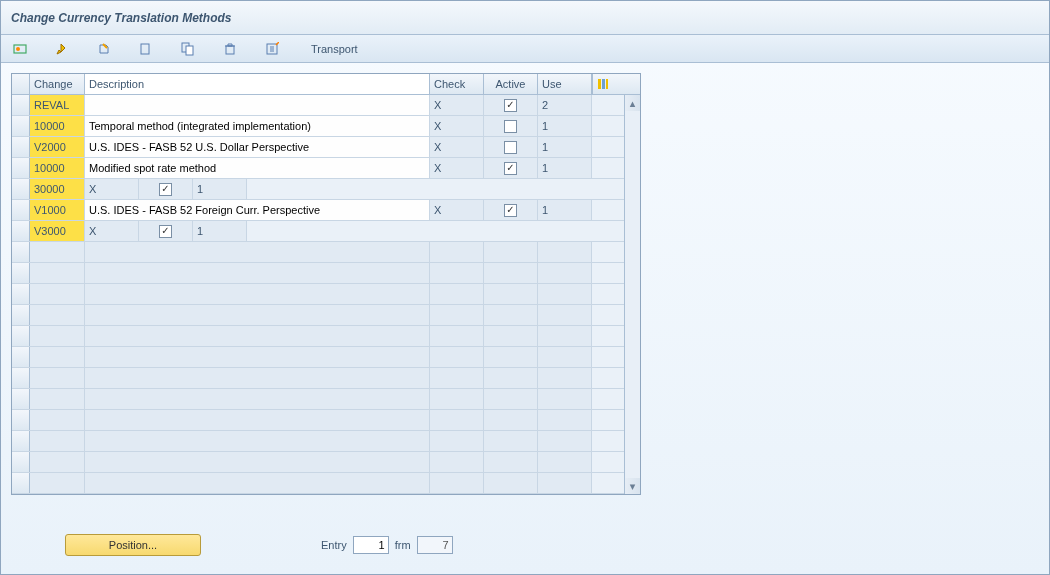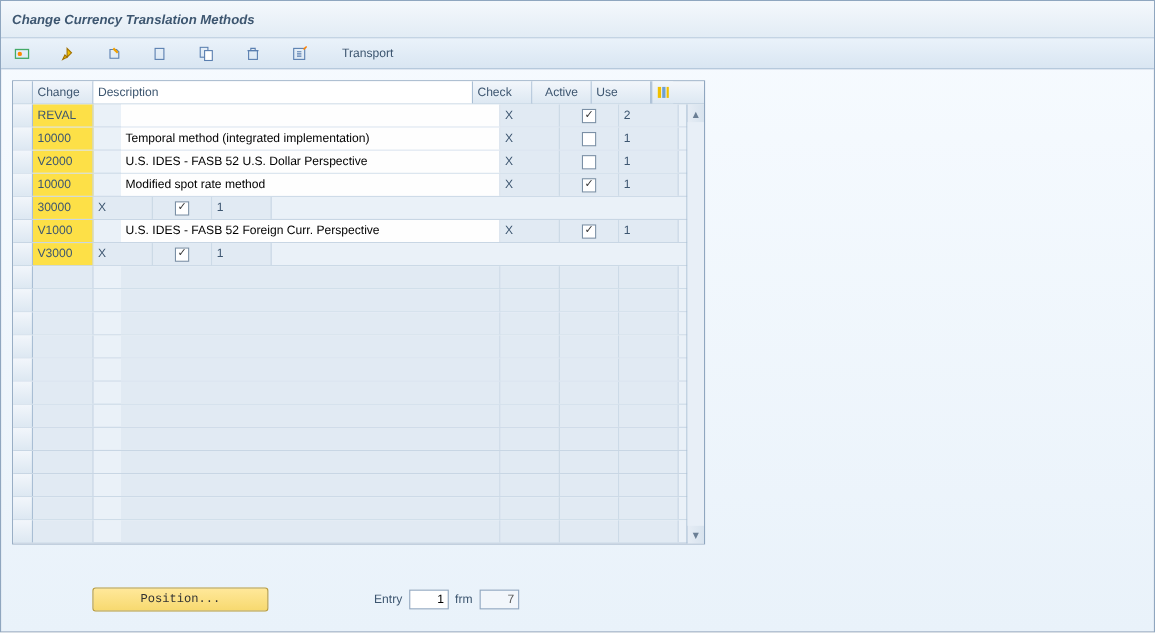--- a/index.html
+++ b/index.html
@@ -98,21 +98,21 @@
   }
   .sel-col { width: 18px; background: linear-gradient(#f2f6fb,#dde8f2); border-right:1px solid #a9bed4; cursor:pointer;}
   .c-method { width: 55px; }
   .c-desc { width: 345px; background:#fff; }
   .c-check { width: 54px; }
   .c-active { width: 54px; justify-content:center; }
   .c-use { width: 54px; }
   .conf-col { width: 20px; background: linear-gradient(#f2f6fb,#dde8f2); border-left:1px solid #a9bed4; display:flex; align-items:center; justify-content:center; cursor:pointer;}
   .grid-row { border-bottom: 1px solid #c8d6e4; background:#eaf1f8; position:relative;}
   .grid-row .c-method { color:#3d5670; background:#fde047;}
-  .grid-row .c-desc { background:#fefefe;margin-left:25px; }
+  .grid-row .c-desc { background:#fefefe; }
   .grid-row .c-check { background:#e1eaf3; color:#3d5670;}
   .grid-row .c-active { background:#e1eaf3;}
   .grid-row .c-use { background:#e1eaf3; color:#3d5670;}
   .grid-row .sel-col {  }
   .empty-row .cell { background:#e1eaf3; }
   .empty-row .c-desc { background:#e1eaf3; }
   .chk {
     width:13px; height:13px; border:1px solid #7a8fa5; background:#fff; display:flex; align-items:center; justify-content:center;
   }
   .chk.checked::after { content:"✓"; font-size:10px; color:#333; line-height:1;}
@@ -128,35 +128,34 @@
   .scroll-side .track { flex:1; background:#e8eff7; width:100%;}
   .footer {
     position:absolute;
     bottom: 18px;
     left:0; width:100%;
     padding: 0 20px;
     display:flex;
     align-items:center;
   }
   .position-btn {
-    width: 160px;
+    width: 136px;
     height: 22px;
     background: linear-gradient(#ffe89a,#f7d96f);
     border: 1px solid #b89b3a;
     border-radius: 3px;
     display:flex;
     align-items:center;
     justify-content:center;
     color:#333;
     cursor:pointer;
-    margin-left: 63px;
-    font-family: Liberation Mono, monospace;
+    margin-left: 44px;
   }
   .entry-group {
-    margin-left: 96px;
+    margin-left: 120px;
     display:flex;
     align-items:center;
     gap:6px;
     color:#3d5670;
   }
   .entry-group input {
     width: 36px;
     height: 18px;
     border:1px solid #8fa6bf;
     background:#fff;

